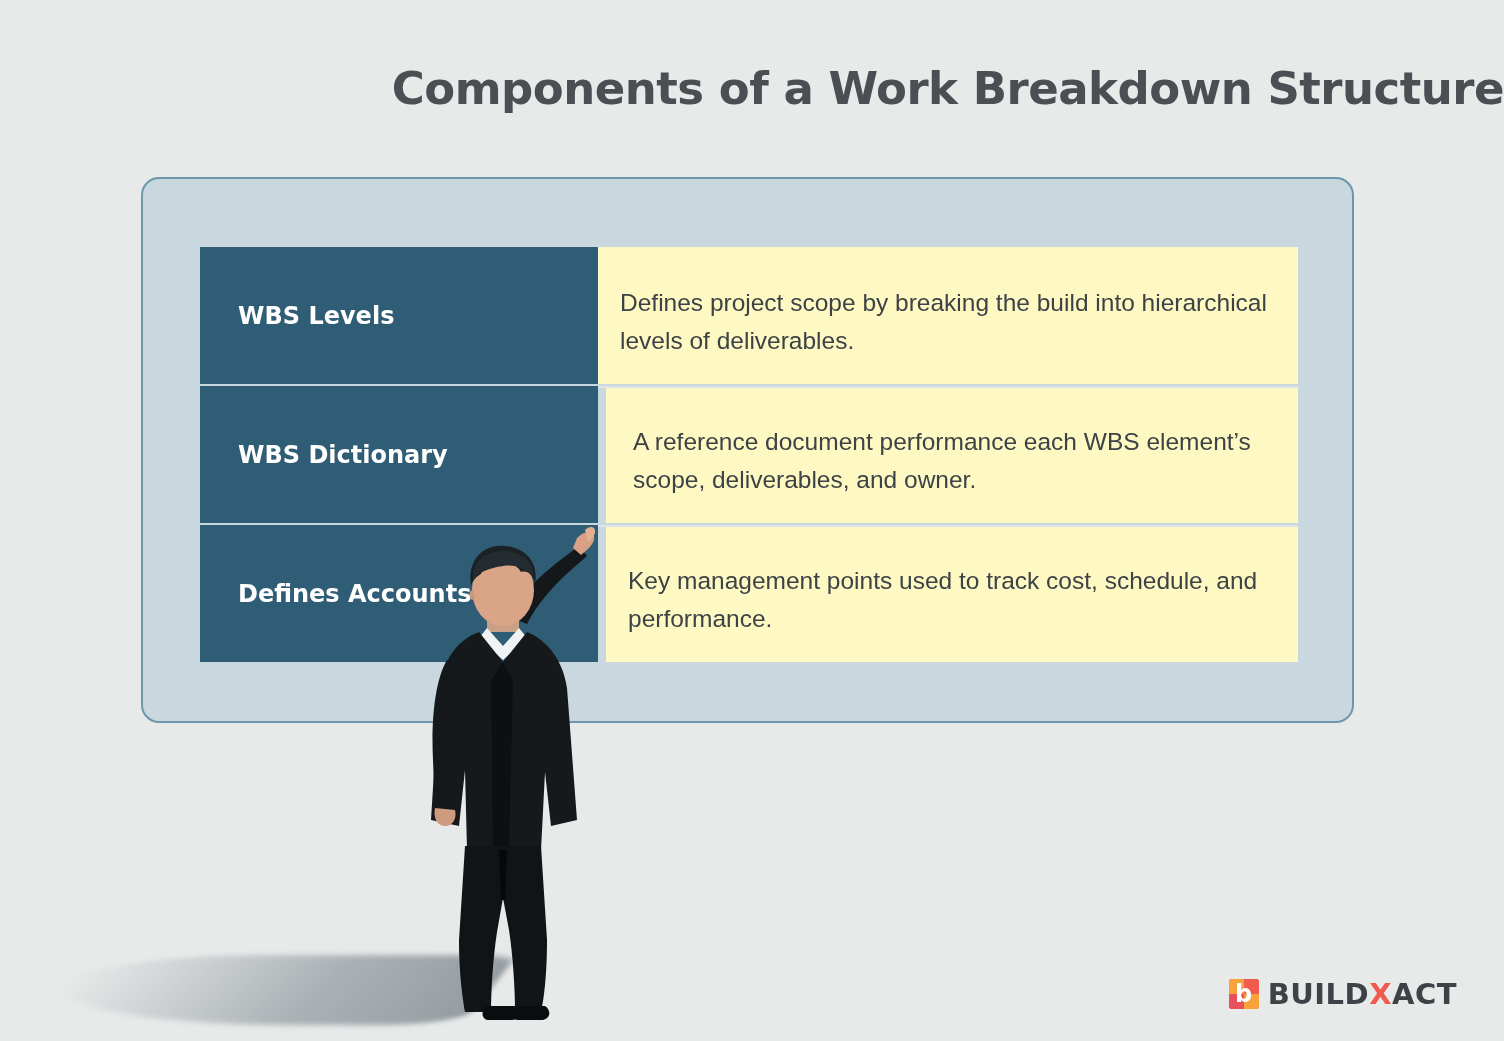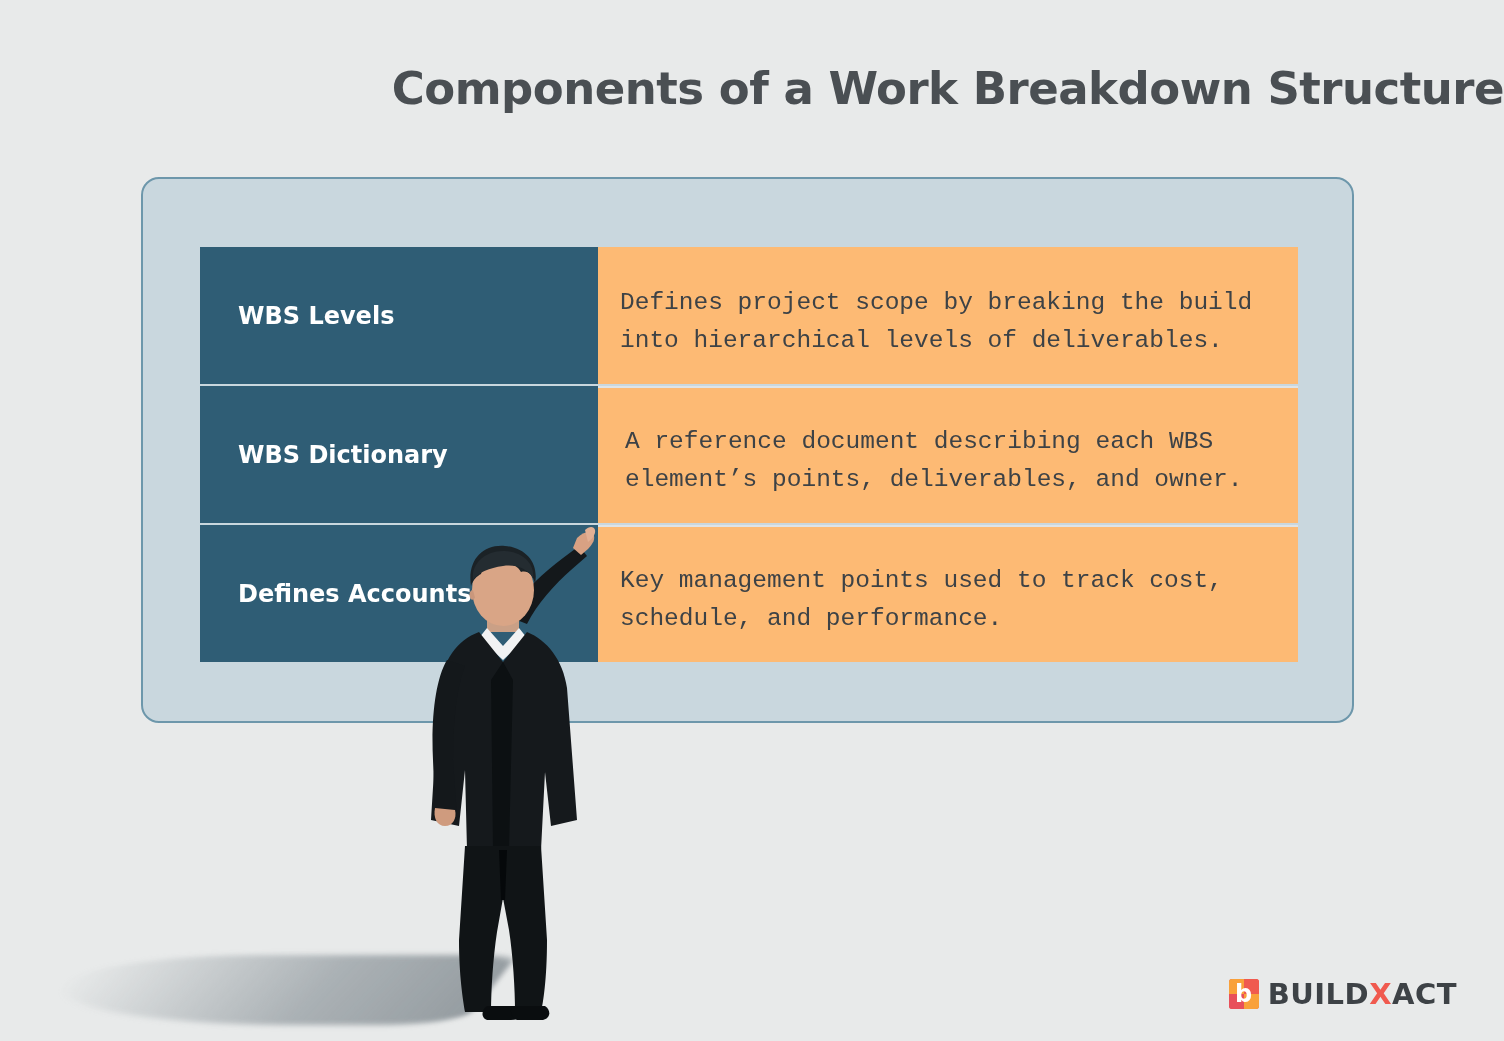--- a/index.html
+++ b/index.html
@@ -36,44 +36,44 @@
     left: 200px; top: 247px;
     width: 1098px;
     border-collapse: separate;
   }
   .row {
     display: flex;
     align-items: stretch;
     height: 137px;
     position: relative;
   }
-  .row + .row { margin-top: 2px; }
+  .row + .row { margin-top: 2px; gap: 8px; }
   .cell-label {
     width: 398px;
     background: #2f5d75;
     display: flex;
     align-items: center;
     padding-left: 38px;
     color: #ffffff;
     font-size: 24px;
     font-weight: bold;
     font-family: "DejaVu Sans", sans-serif;
     position: relative;
     z-index: 1;
   }
   .cell-desc {
     flex: 1;
-    background: #fdba74;
+    background: #fef9c3;
     display: flex;
     align-items: center;
     padding: 13px 30px 0 22px;
     color: #3d4246;
     font-size: 24.5px;
     line-height: 1.55;
-    font-family: Liberation Mono, monospace;
+    font-family: Liberation Sans, sans-serif;
   }
   .row.indented .cell-desc { padding-left: 27px; }
   .divider {
     position: absolute;
     left: 398px; right: 0;
     height: 2px;
     background: #dfe4e7;
   }
 
   
@@ -141,21 +141,21 @@
 
 <div id="table">
 
   <div class="row">
     <div class="cell-label">WBS Levels</div>
     <div class="cell-desc">Defines project scope by breaking the build into hierarchical levels of deliverables.</div>
   </div>
   <div class="row indented">
     <div class="divider"></div>
     <div class="cell-label">WBS Dictionary</div>
-    <div class="cell-desc">A reference document describing each WBS element’s points, deliverables, and owner.</div>
+    <div class="cell-desc">A reference document performance each WBS element’s scope, deliverables, and owner.</div>
   </div>
   <div class="row">
     <div class="divider"></div>
     <div class="cell-label">Defines Accounts</div>
     <div class="cell-desc">Key management points used to track cost, schedule, and performance.</div>
   </div>
 
 </div>
 
 <div id="shadow"></div>

